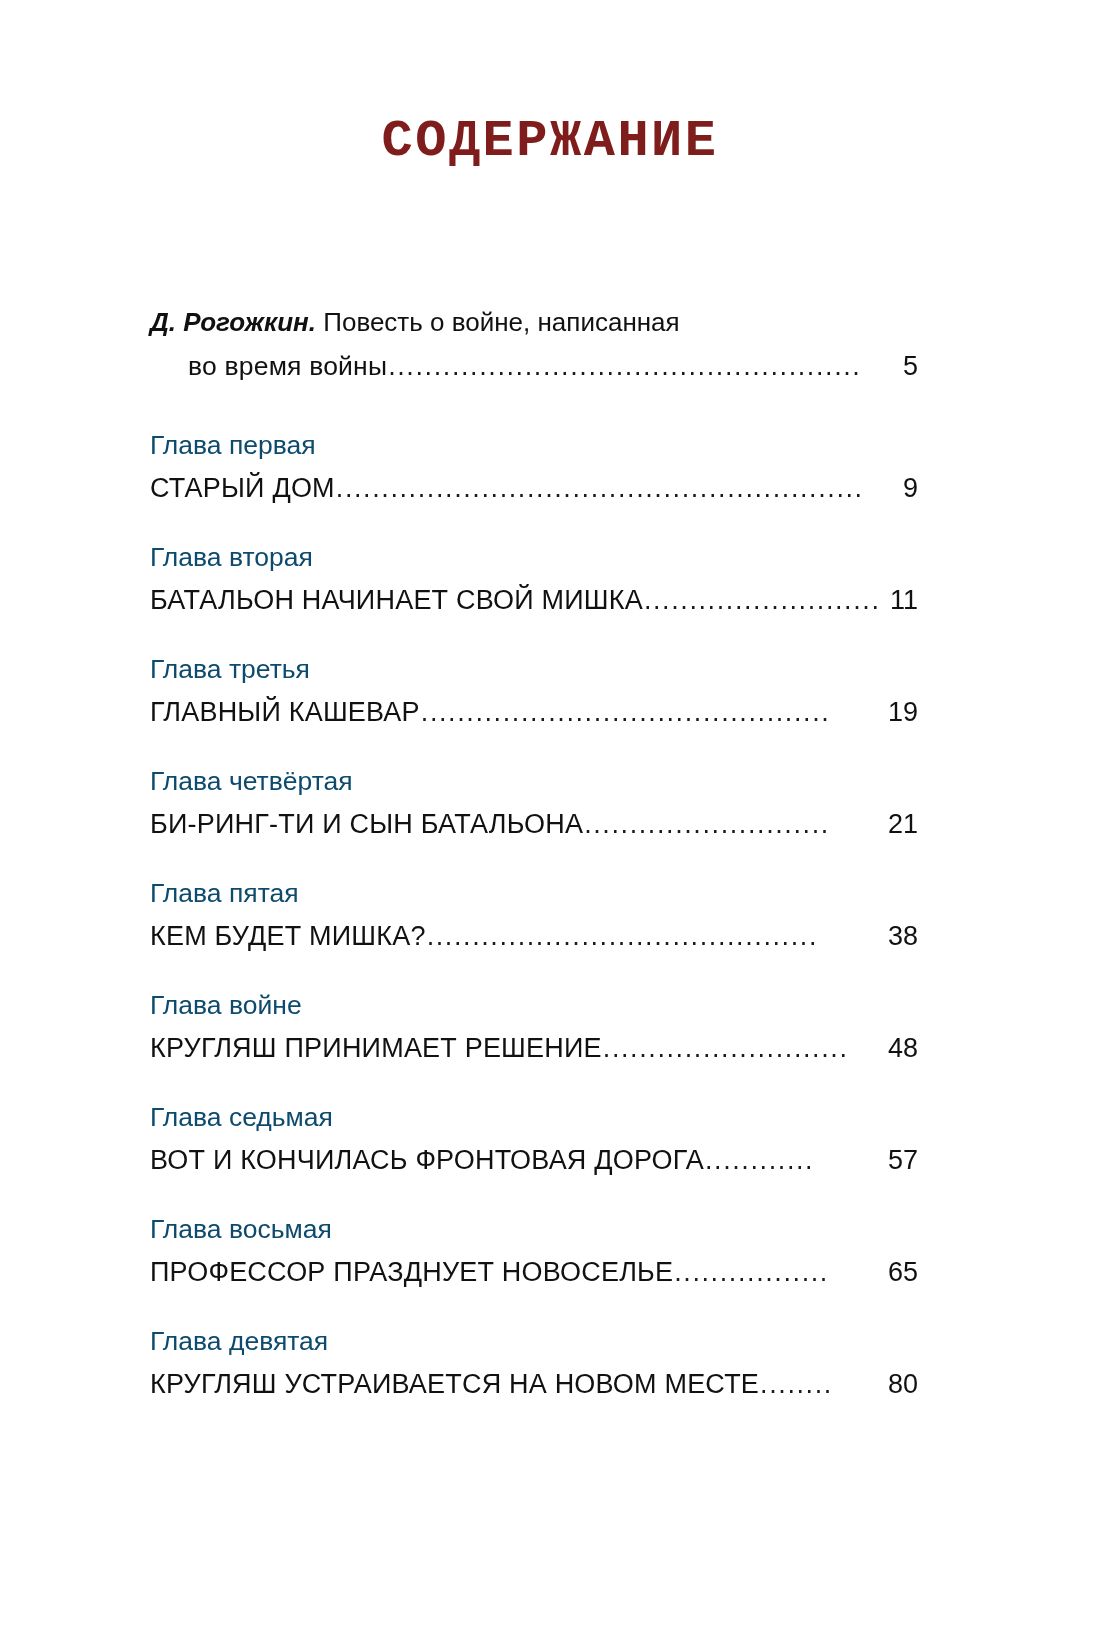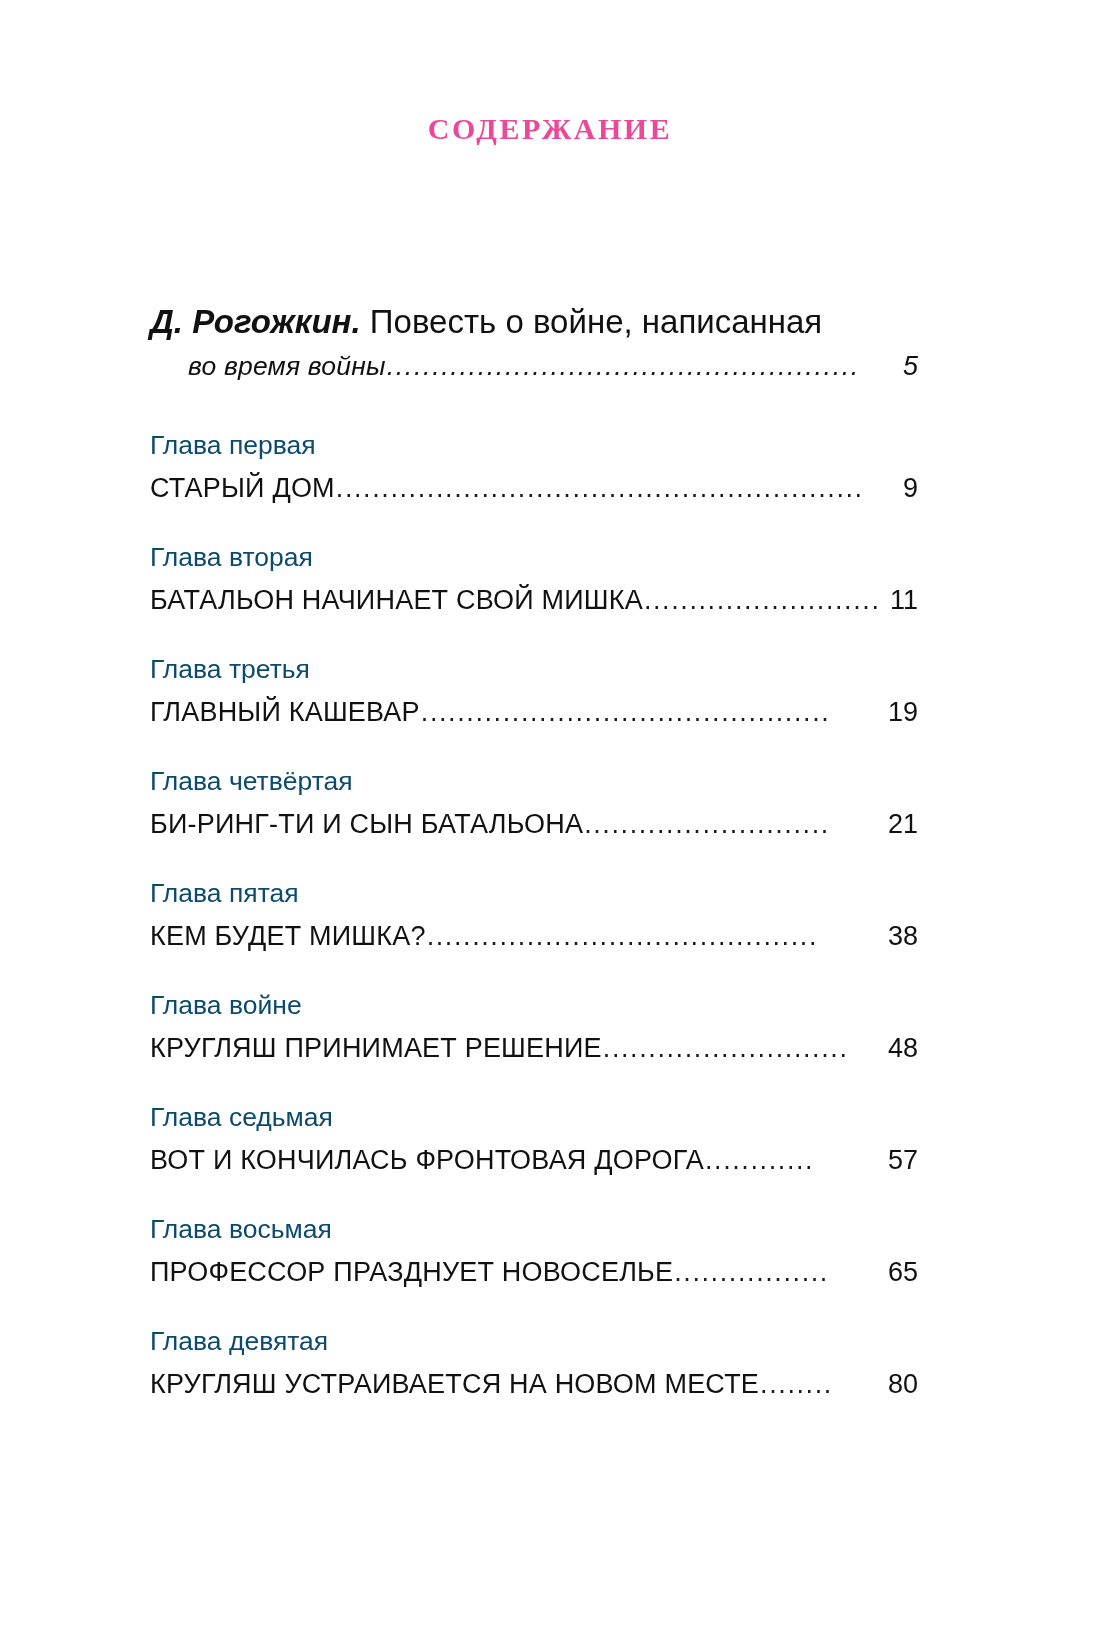--- a/index.html
+++ b/index.html
@@ -25,62 +25,61 @@
     background: #ffffff;
   }
 
   
   .toc-title {
     position: absolute;
     left: 0;
     top: 112px;
     width: 1100px;
     text-align: center;
-    font-family: Liberation Serif, serif;
+    font-family: Liberation Mono, monospace;
     font-weight: 700;
-    font-size: 30px;
+    font-size: 52px;
     letter-spacing: 2.5px;
-    color: #ec4899;
+    color: #7f1d1d;
   }
 
   
   .toc-list {
     position: absolute;
     left: 150px;
     top: 300px;
     width: 768px;
   }
 
   .toc-entry {
     margin-bottom: 26px;
   }
 
   
   .intro-entry {
     margin-bottom: 36px;
   }
 
   .intro-line {
-    font-size: 33px;
+    font-size: 26px;
     line-height: 44px;
     white-space: nowrap;
   }
 
   .author {
     font-style: italic;
     font-weight: 700;
   }
 
   .intro-line-2 {
     padding-left: 38px;
     display: flex;
     align-items: flex-start;
     font-size: 26.5px;
     line-height: 44px;
-    font-style: italic;
   }
 
   
   .chapter-label {
     font-size: 26.5px;
     line-height: 42px;
     color: #0c4a6e;
     white-space: nowrap;
   }
 

